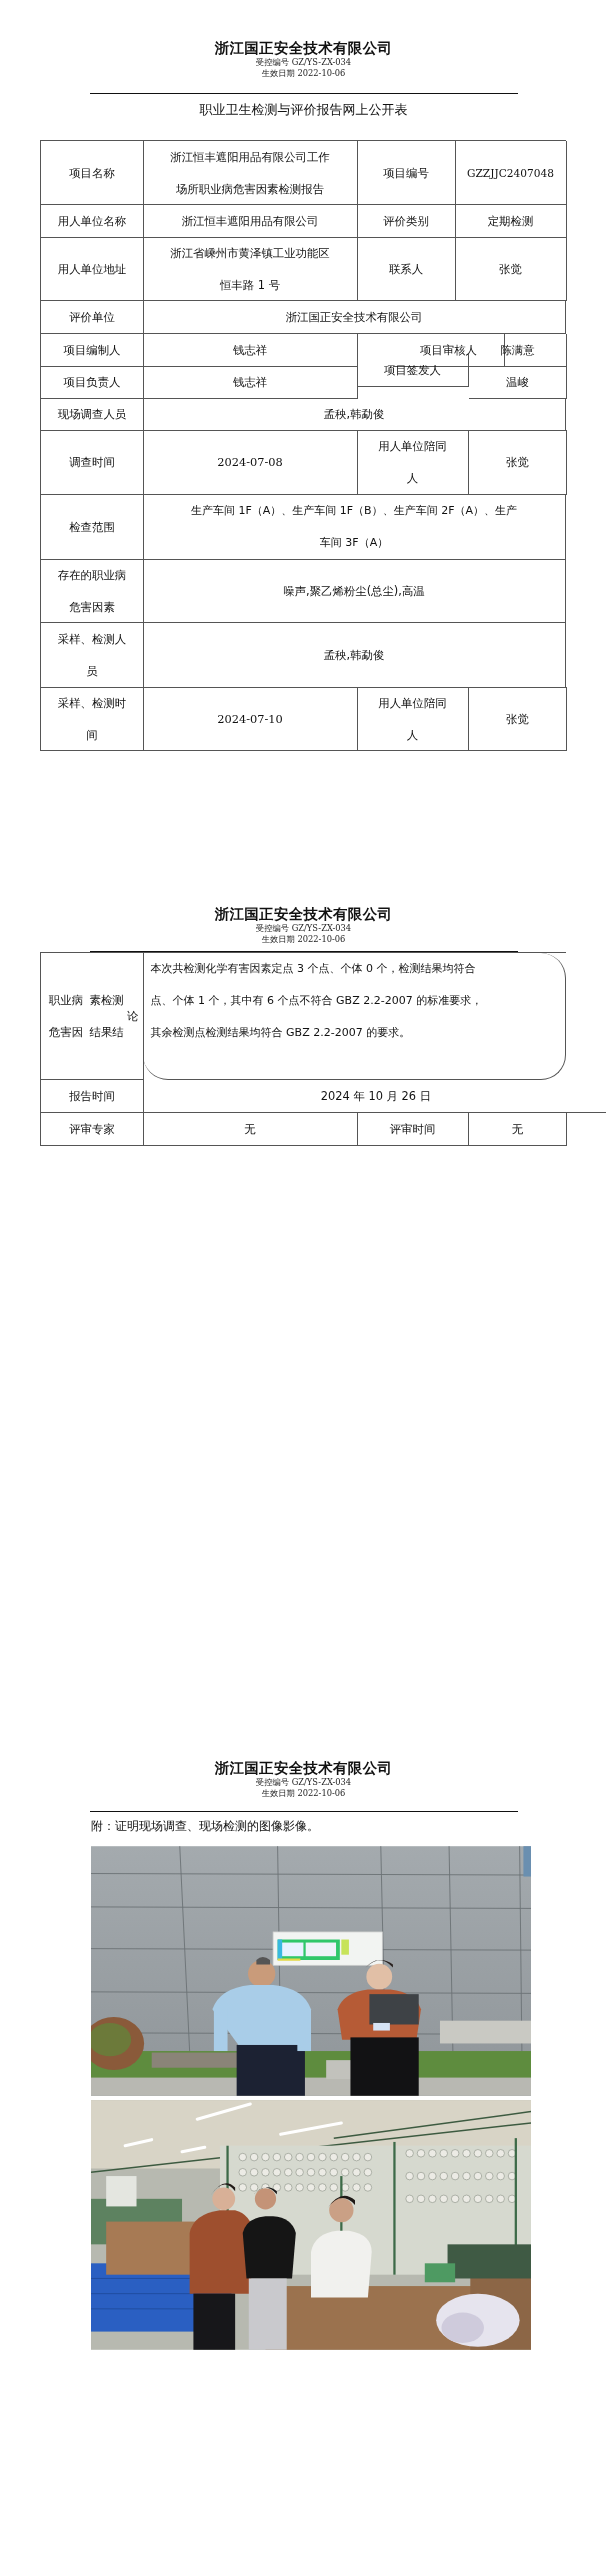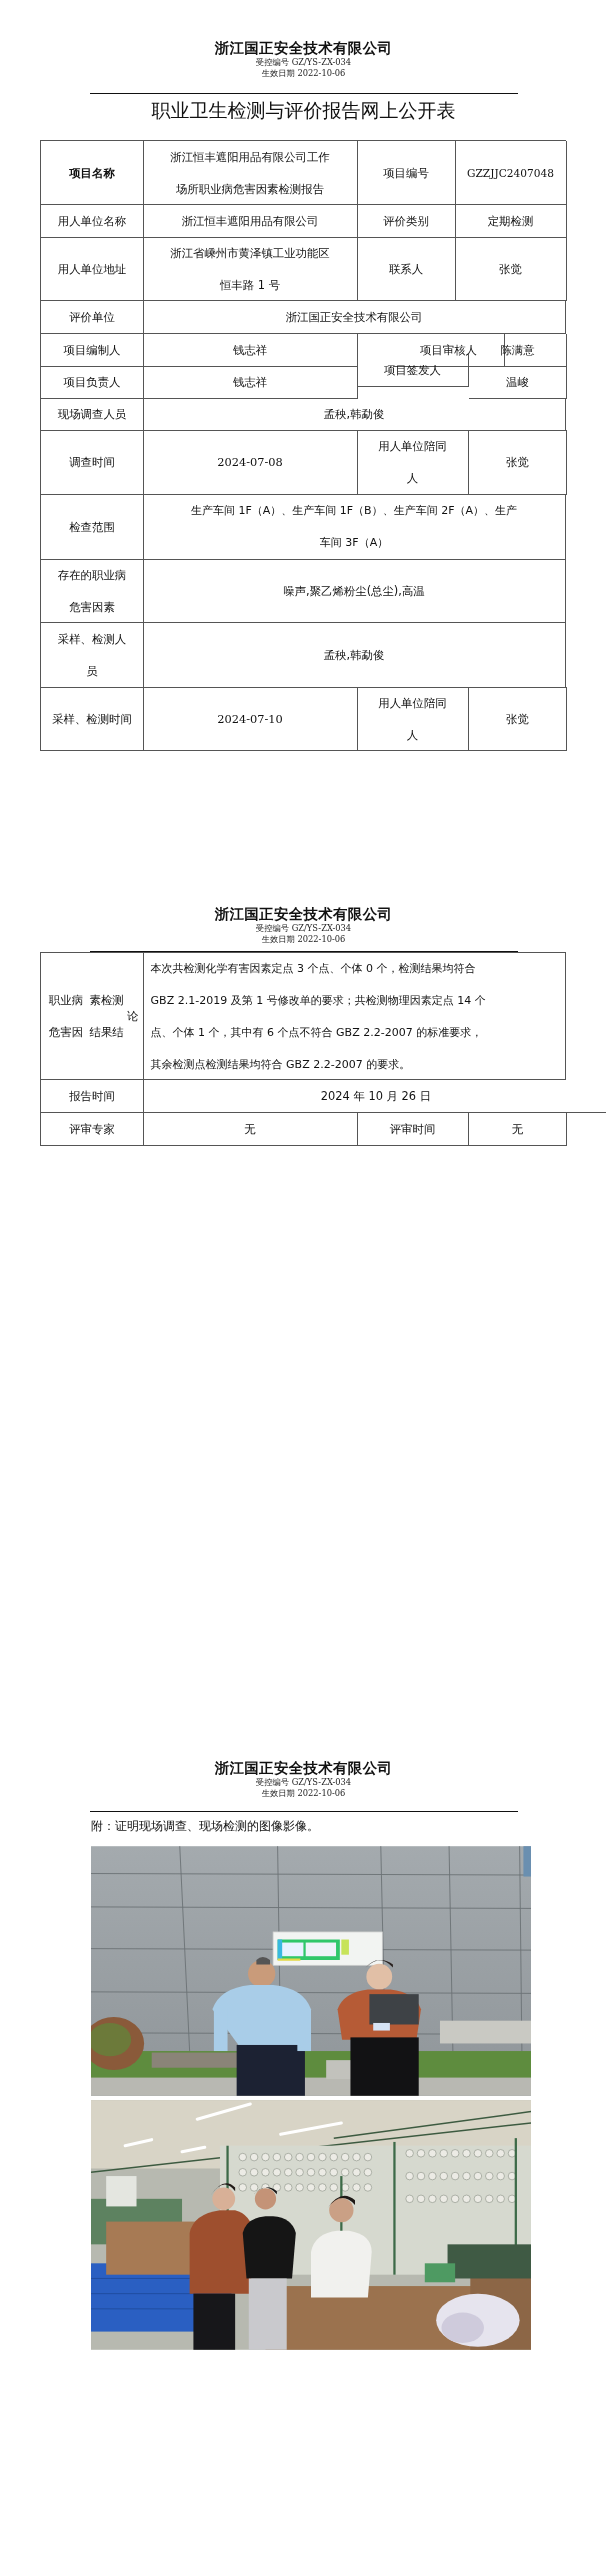--- a/index.html
+++ b/index.html
@@ -3,45 +3,45 @@
 <meta charset="utf-8">
 <style>
   html, body { margin: 0; padding: 0; background: #ffffff; }
   body { width: 607px; height: 2576px; position: relative; overflow: hidden;
          font-family: "DejaVu Serif", "Liberation Serif", serif; color: #111; }
   .page-header { position: absolute; left: 0; width: 607px; text-align: center; }
   .company { font-family: "DejaVu Sans", sans-serif; font-size: 14.4px; font-weight: bold; letter-spacing: 0.4px; line-height: 18px; color: #111; }
   .ctrl { font-family: "DejaVu Serif", serif; font-size: 8.3px; line-height: 10.6px; color: #222; }
   .rule { position: absolute; height: 0.8px; background: #111; }
   .doc-title { position: absolute; left: 0; width: 607px; text-align: center;
-               font-family: "DejaVu Sans", sans-serif; font-size: 19px; line-height: 18px; color: #111; }
+               font-family: "DejaVu Sans", sans-serif; font-size: 13px; line-height: 18px; color: #111; }
   .cell { position: absolute; box-sizing: border-box; border-right: 1.1px solid #555; border-bottom: 1.1px solid #555;
           display: flex; align-items: center; justify-content: center; text-align: center;
           font-family: "DejaVu Sans", sans-serif; font-size: 11.4px; line-height: 32px; color: #111; padding: 0 4.6px; }
   .cell span { display: block; }
-  .cell.left { justify-content: flex-start; text-align: left; padding: 0 4.6px 0 7.6px; }
+  .cell.left { justify-content: flex-start; text-align: left; padding: 0 4.6px 0 7.6px; border-radius: 25px; }
   .tbl { position: absolute; border-top: 1.1px solid #555; border-left: 1.1px solid #555; box-sizing: border-box; }
   .mono { font-family: "DejaVu Serif", serif; }
   .appendix { position: absolute; left: 91px; font-family: "DejaVu Sans", sans-serif; font-size: 12px; font-weight: normal; line-height: 16.7px; color: #111; }
   .photo { position: absolute; overflow: hidden; }
 </style>
 </head>
 <body>
 
 <div class="page-header" style="top:39px;">
   <div class="company">浙江国正安全技术有限公司</div>
   <div class="ctrl">受控编号 GZ/YS-ZX-034</div>
   <div class="ctrl">生效日期 2022-10-06</div>
 </div>
 <div class="rule" style="top:93px; left:90px; width:428px;"></div>
 <div class="doc-title" style="top:101px;">职业卫生检测与评价报告网上公开表</div>
 
 <div class="tbl" style="left:40px; top:140px; width:526px; height:611px;"></div>
 
-<div class="cell" style="left:41px; top:141px; width:103px; height:64px;font-weight:bold;">
+<div class="cell" style="left:41px; top:141px; width:103px; height:64px;">
     <span>项目名称</span>
   </div>
 <div class="cell" style="left:143px; top:141px; width:215px; height:64px; flex-direction:column;">
   <span>浙江恒丰遮阳用品有限公司工作</span>
   <span>场所职业病危害因素检测报告</span>
 </div>
 <div class="cell" style="left:357px; top:141px; width:99px; height:64px;">
     <span>项目编号</span>
   </div>
 <div class="cell mono" style="left:455px; top:141px; width:112px; height:64px; font-family:'DejaVu Serif',serif; font-size:10.6px;">
@@ -146,21 +146,21 @@
   </div>
 
 <div class="cell" style="left:41px; top:623px; width:103px; height:65px; flex-direction:column;justify-content:center;">
   <span>采样、检测人</span>
   <span>员</span>
 </div>
 <div class="cell" style="left:143px; top:623px; width:423px; height:65px;">
     <span>孟秧,韩勐俊</span>
   </div>
 
-<div class="cell" style="left:41px; top:687px; width:103px; height:64px; flex-direction:row;">
+<div class="cell" style="left:41px; top:687px; width:103px; height:64px; flex-direction:column;">
   <span>采样、检测时</span>
   <span>间</span>
 </div>
 <div class="cell" style="left:143px; top:687px; width:215px; height:64px; font-family:'DejaVu Serif',serif;">
     <span>2024-07-10</span>
   </div>
 <div class="cell" style="left:357px; top:687px; width:112px; height:64px; flex-direction:column;">
   <span>用人单位陪同</span>
   <span>人</span>
 </div>
@@ -177,21 +177,20 @@
 
 <div class="tbl" style="left:40px; top:952px; width:526px; height:194px;"></div>
 
 <div class="cell" style="left:41px; top:953px; width:103px; height:127px; flex-direction:row;">
   <span>职业病危害因</span>
   <span>素检测结果结</span>
   <span>论</span>
 </div>
 <div class="cell left" style="left:143px; top:953px; width:423px; height:127px; flex-direction:column; align-items:flex-start; font-size:11px;">
   <span>本次共检测化学有害因素定点 3 个点、个体 0 个，检测结果均符合</span>
-  <span>GBZ 2.1-2019 及第 1 号修改单的要求；共检测物理因素定点 14 个</span>
   <span>点、个体 1 个，其中有 6 个点不符合 GBZ 2.2-2007 的标准要求，</span>
   <span>其余检测点检测结果均符合 GBZ 2.2-2007 的要求。</span>
 </div>
 
 <div class="cell" style="left:41px; top:1079px; width:103px; height:34px;">
     <span>报告时间</span>
   </div>
 <div class="cell" style="left:143px; top:1079px; width:467px; height:34px;">
     <span>2024 年 10 月 26 日</span>
   </div>

